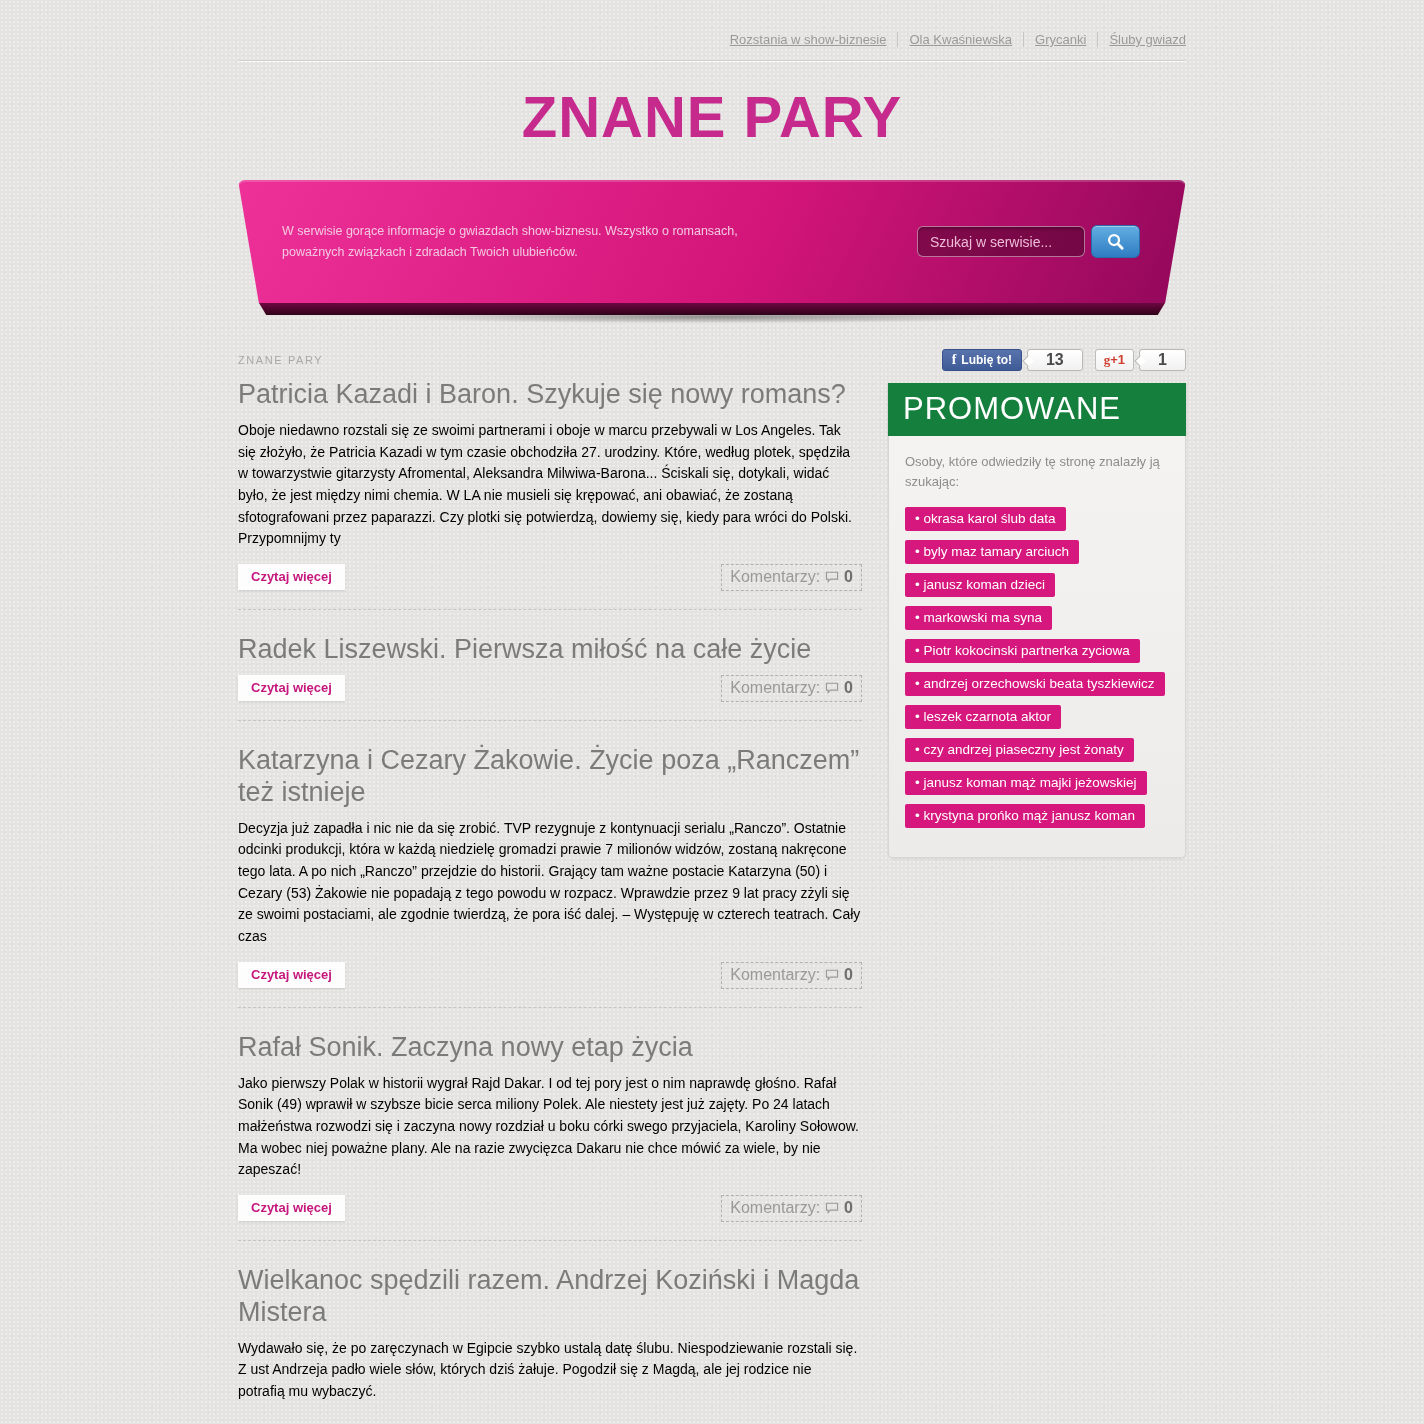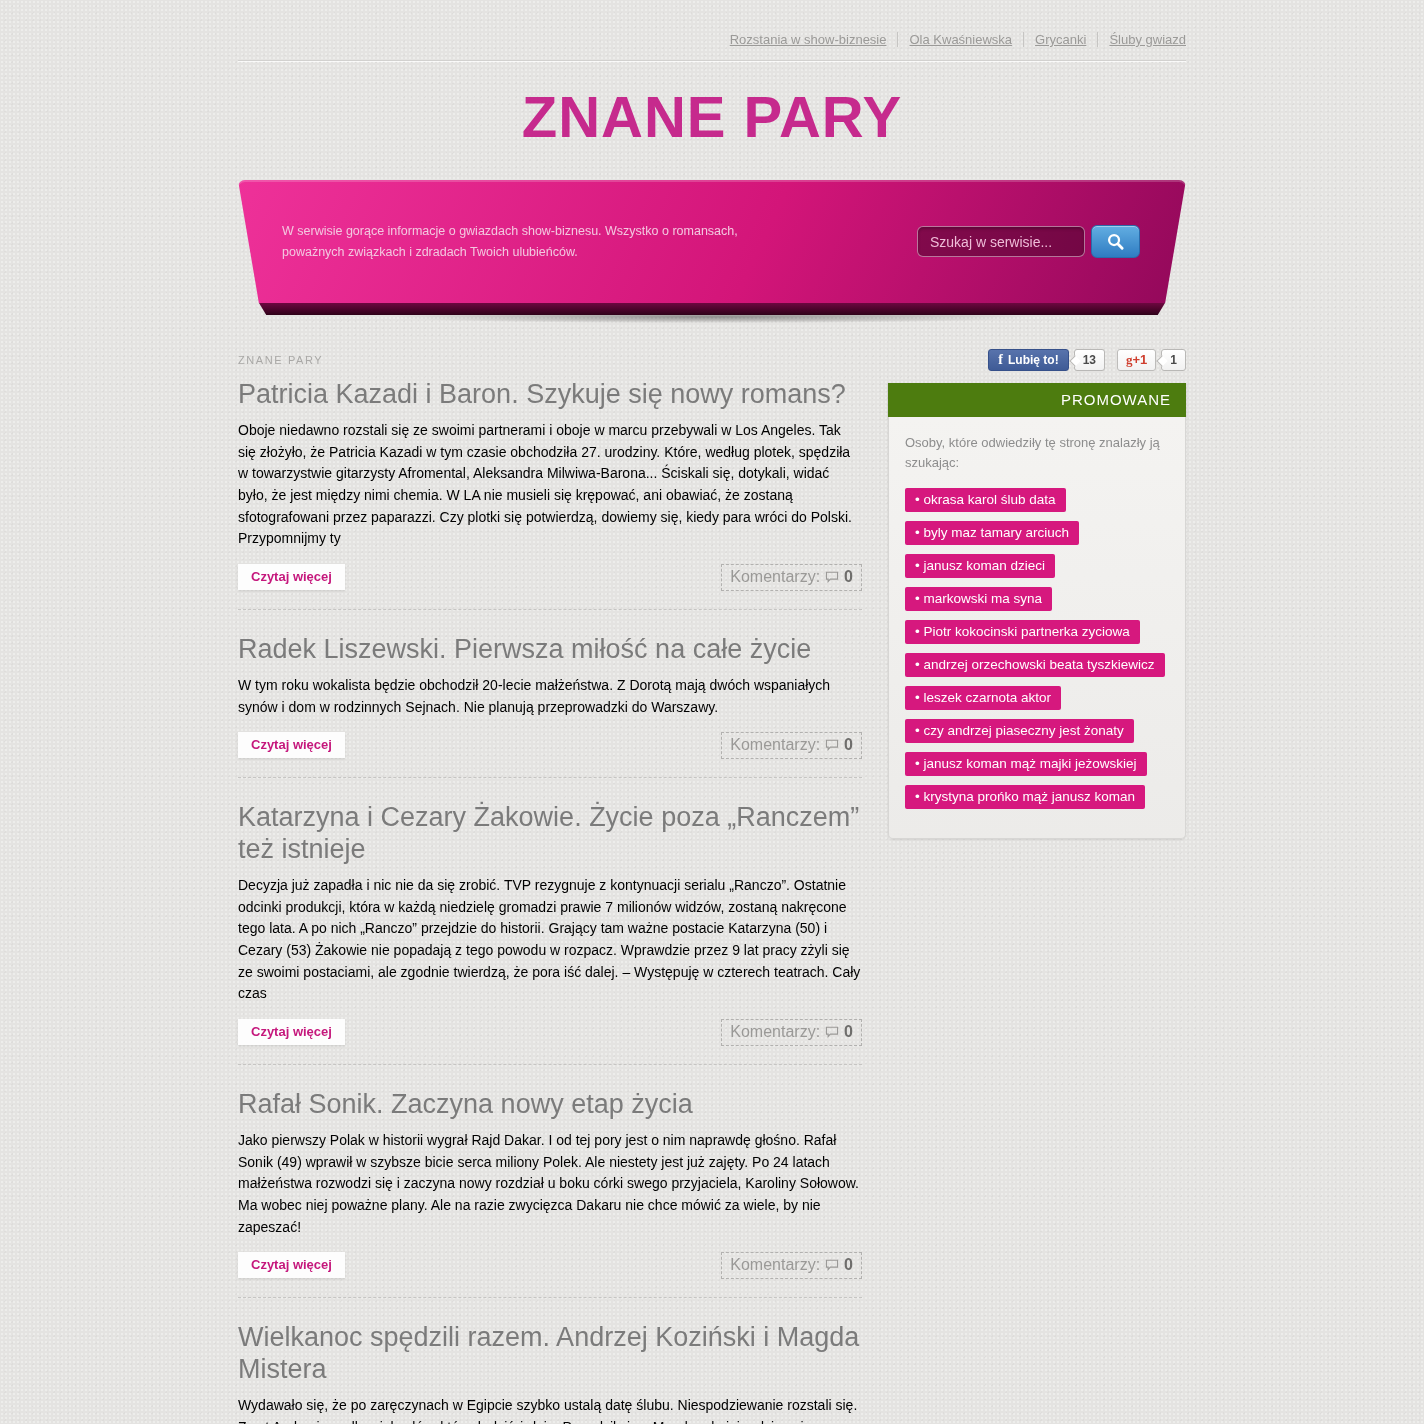--- a/index.html
+++ b/index.html
@@ -105,22 +105,22 @@
     padding: 3px 9px 4px; height: 22px; cursor: pointer;
   }
   .fb-f {
     font-family: "Liberation Serif", serif;
     font-weight: bold; font-size: 14px; line-height: 1;
   }
   .count-bubble {
     position: relative;
     background: linear-gradient(#ffffff, #f1f1f1);
     border: 1px solid #b9b8b6; border-radius: 3px;
-    font-size: 12px; font-weight: bold; color: #4a4a4a;
-    padding: 2px 8px 3px; height: 22px; display: flex; align-items: center;
+    font-size: 16px; font-weight: bold; color: #4a4a4a;
+    padding: 2px 18px 3px; height: 22px; display: flex; align-items: center;
   }
   .count-bubble::before {
     content: ""; position: absolute; left: -4px; top: 7px;
     width: 7px; height: 7px; background: #fff;
     border-left: 1px solid #b9b8b6; border-bottom: 1px solid #b9b8b6;
     transform: rotate(45deg);
   }
   .gplus-btn {
     background: linear-gradient(#ffffff, #f2f2f2);
     border: 1px solid #bdbcba; border-radius: 3px;
@@ -152,25 +152,24 @@
   }
   .comments {
     display: inline-flex; align-items: center; gap: 5px;
     border: 1px dashed #b2b1af; padding: 3px 8px 4px;
     font-size: 16px; color: #9a9997; cursor: pointer;
   }
   .comments b { color: #6f6e6c; }
 
   
   .promo-header {
-    background: #4d7c0f;
-    color: #fff; font-size: 15px; letter-spacing: 1px;
+    background: #15803d;
+    color: #fff; font-size: 31px; letter-spacing: 1px;
     padding: 8px 15px 9px;
     box-shadow: 0 1px 2px rgba(0,0,0,0.18);
-    text-align: right;
   }
   .promo-body {
     background: linear-gradient(#f4f3f1, #ecebe9);
     border: 1px solid #d7d6d4; border-top: none;
     border-radius: 0 0 5px 5px;
     box-shadow: 0 1px 2px rgba(0,0,0,0.08);
     padding: 16px 16px 20px;
   }
   .promo-desc { font-size: 13px; line-height: 1.5; color: #8d8d8d; margin-bottom: 16px; }
   .tag-list { list-style: none; }
@@ -248,21 +247,20 @@
                   <path d="M1.5 1.5h13v8h-8.5l-2.5 2.7v-2.7h-2z" fill="none" stroke="#9a9997" stroke-width="1.3"></path>
                 </svg>
             </span>
             <b>0</b>
           </span>
         </div>
       </article>
 
       <article class="post">
         <h2 class="post-title">Radek Liszewski. Pierwsza miłość na całe życie</h2>
-        <p class="post-excerpt">W tym roku wokalista będzie obchodził 20-lecie małżeństwa. Z Dorotą mają dwóch wspaniałych synów i dom w rodzinnych Sejnach. Nie planują przeprowadzki do Warszawy.</p>
         <div class="post-footer">
           <a class="read-more">Czytaj więcej</a>
           <span class="comments">
             <span>Komentarzy:</span>
             <span style="display:flex;">
               <svg width="14" height="12" viewBox="0 0 16 14">
                   <path d="M1.5 1.5h13v8h-8.5l-2.5 2.7v-2.7h-2z" fill="none" stroke="#9a9997" stroke-width="1.3"></path>
                 </svg>
             </span>
             <b>0</b>

